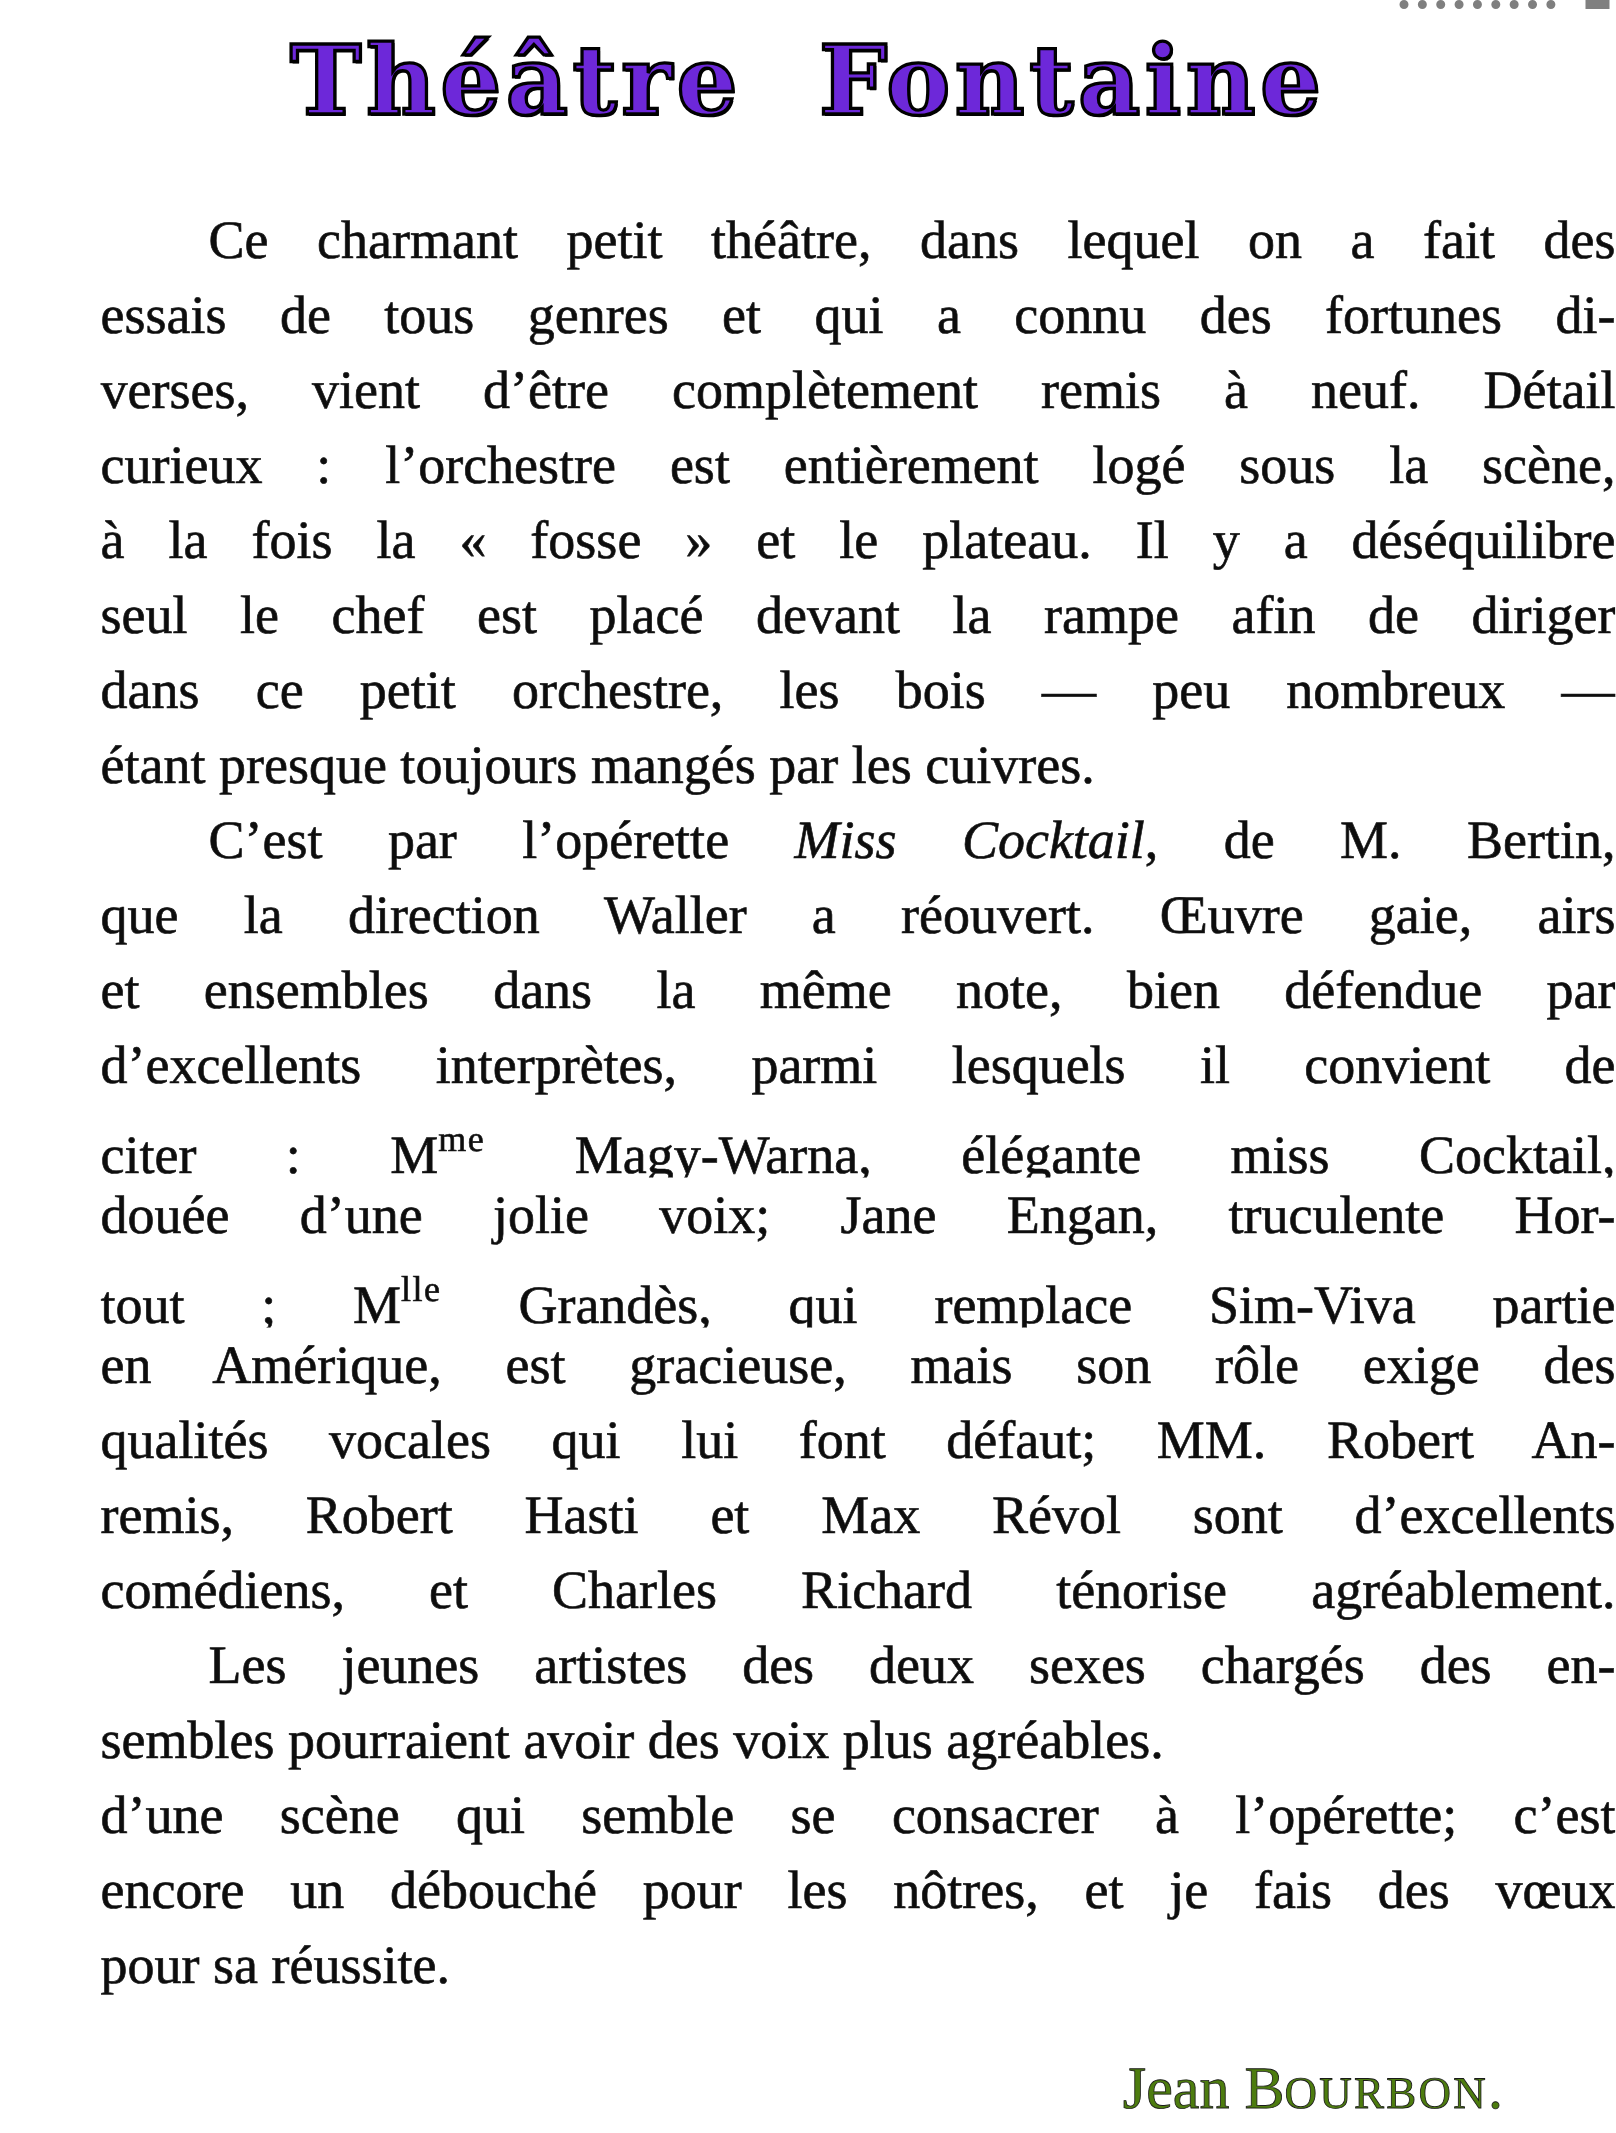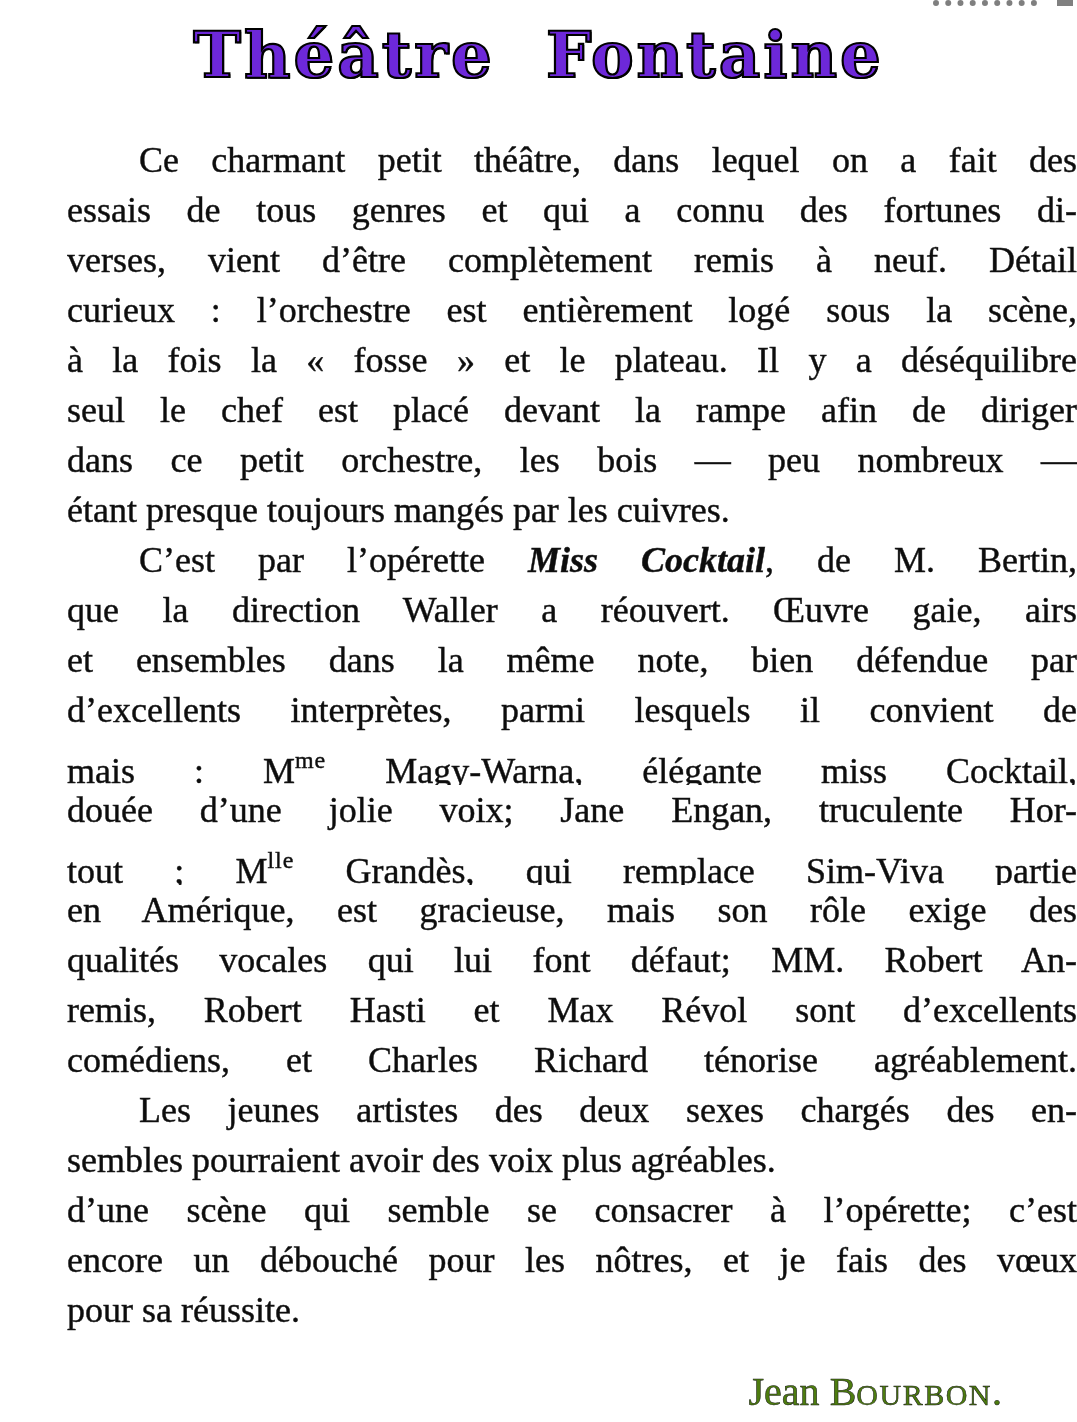--- a/index.html
+++ b/index.html
@@ -40,21 +40,21 @@
     -webkit-text-stroke:.45px #1a1a1a;
   }
   .line{
     height:50px;overflow:hidden;
     text-align:justify;
     text-align-last:left;
   }
   .line.just{text-align-last:justify;}
   .line.indent{text-indent:72px;}
 
-  .seg-italic{font-style:italic;font-weight:bold;}
+  .seg-italic{font-style:italic;}
   .seg-sup{font-size:24px;vertical-align:15px;letter-spacing:1px;}
   .seg-caps-small{font-size:30px;letter-spacing:1.5px;}
 
   .signature{
     position:absolute;top:1366px;left:30px;width:1010px;
     box-sizing:border-box;padding-right:38px;
     text-align:right;
     font-size:40px;line-height:52px;
     color:#4d7c0f;
     -webkit-text-stroke:.55px #1a1a1a;
@@ -76,21 +76,21 @@
       <div class="line just"><span>verses, vient d’être complètement remis à neuf. Détail</span></div>
       <div class="line just"><span>curieux : l’orchestre est entièrement logé sous la scène,</span></div>
       <div class="line just"><span>à la fois la « fosse » et le plateau. Il y a déséquilibre</span></div>
       <div class="line just"><span>seul le chef est placé devant la rampe afin de diriger</span></div>
       <div class="line just"><span>dans ce petit orchestre, les bois — peu nombreux —</span></div>
       <div class="line"><span>étant presque toujours mangés par les cuivres.</span></div>
       <div class="line indent just"><span>C’est par l’opérette </span><span class="seg-italic">Miss Cocktail</span><span>, de M. Bertin,</span></div>
       <div class="line just"><span>que la direction Waller a réouvert. Œuvre gaie, airs</span></div>
       <div class="line just"><span>et ensembles dans la même note, bien défendue par</span></div>
       <div class="line just"><span>d’excellents interprètes, parmi lesquels il convient de</span></div>
-      <div class="line just"><span>mais : M</span><span class="seg-sup">me</span><span> Magy-Warna, élégante miss Cocktail,</span></div>
+      <div class="line just"><span>citer : M</span><span class="seg-sup">me</span><span> Magy-Warna, élégante miss Cocktail,</span></div>
       <div class="line just"><span>douée d’une jolie voix; Jane Engan, truculente Hor-</span></div>
       <div class="line just"><span>tout ; M</span><span class="seg-sup">lle</span><span> Grandès, qui remplace Sim-Viva partie</span></div>
       <div class="line just"><span>en Amérique, est gracieuse, mais son rôle exige des</span></div>
       <div class="line just"><span>qualités vocales qui lui font défaut; MM. Robert An-</span></div>
       <div class="line just"><span>remis, Robert Hasti et Max Révol sont d’excellents</span></div>
       <div class="line just"><span>comédiens, et Charles Richard ténorise agréablement.</span></div>
       <div class="line indent just"><span>Les jeunes artistes des deux sexes chargés des en-</span></div>
       <div class="line"><span>sembles pourraient avoir des voix plus agréables.</span></div>
       <div class="line just"><span>d’une scène qui semble se consacrer à l’opérette; c’est</span></div>
       <div class="line just"><span>encore un débouché pour les nôtres, et je fais des vœux</span></div>

